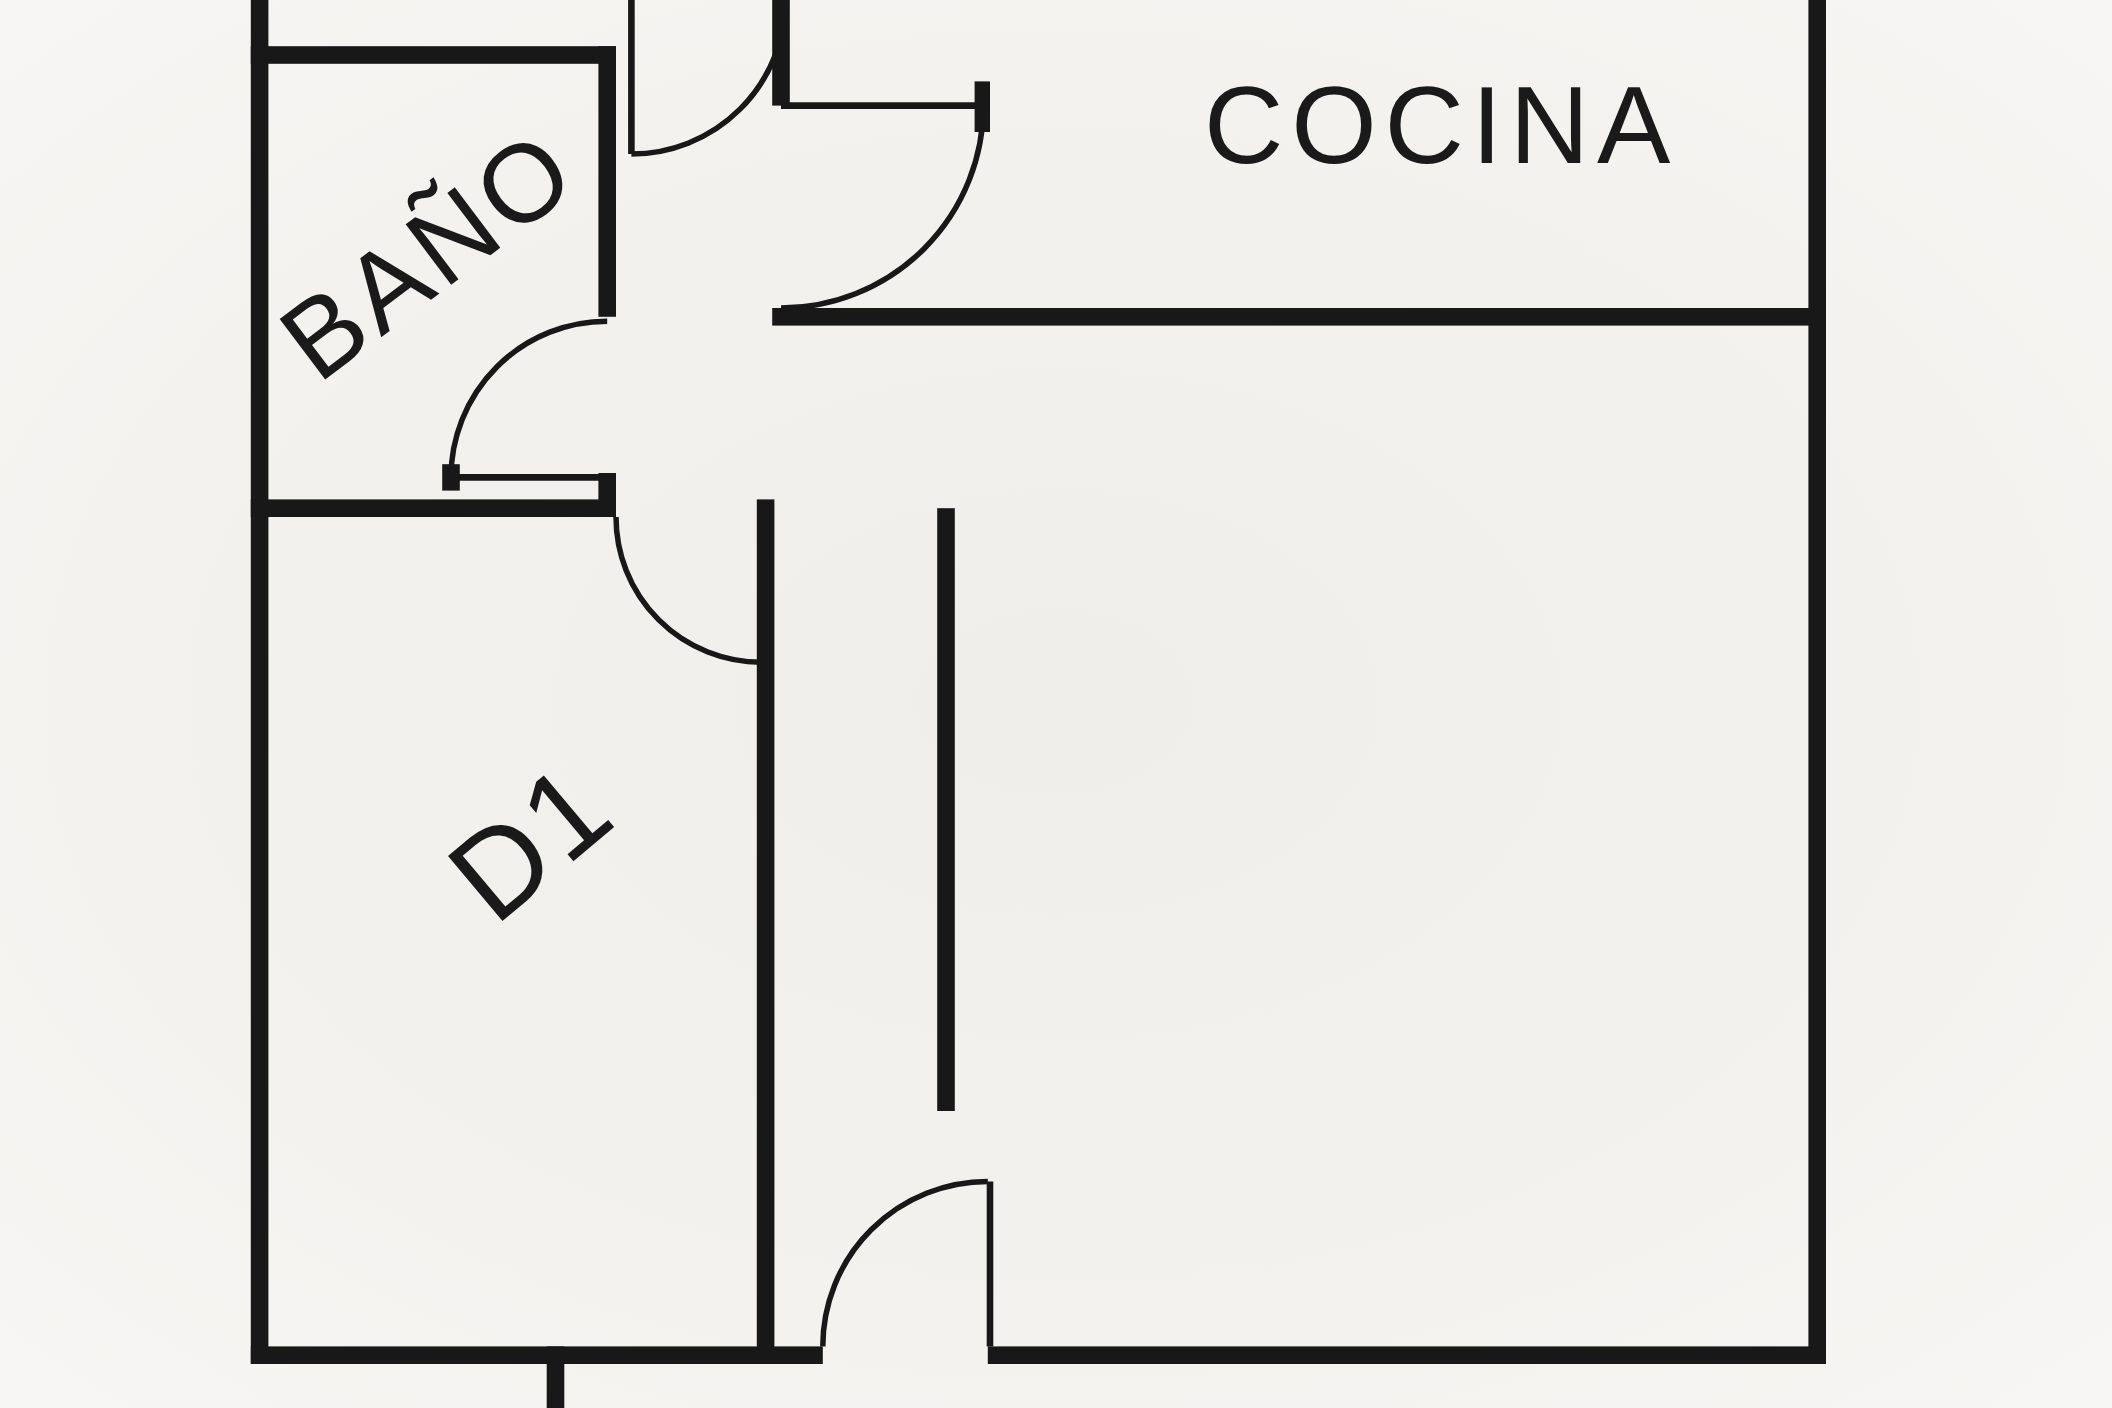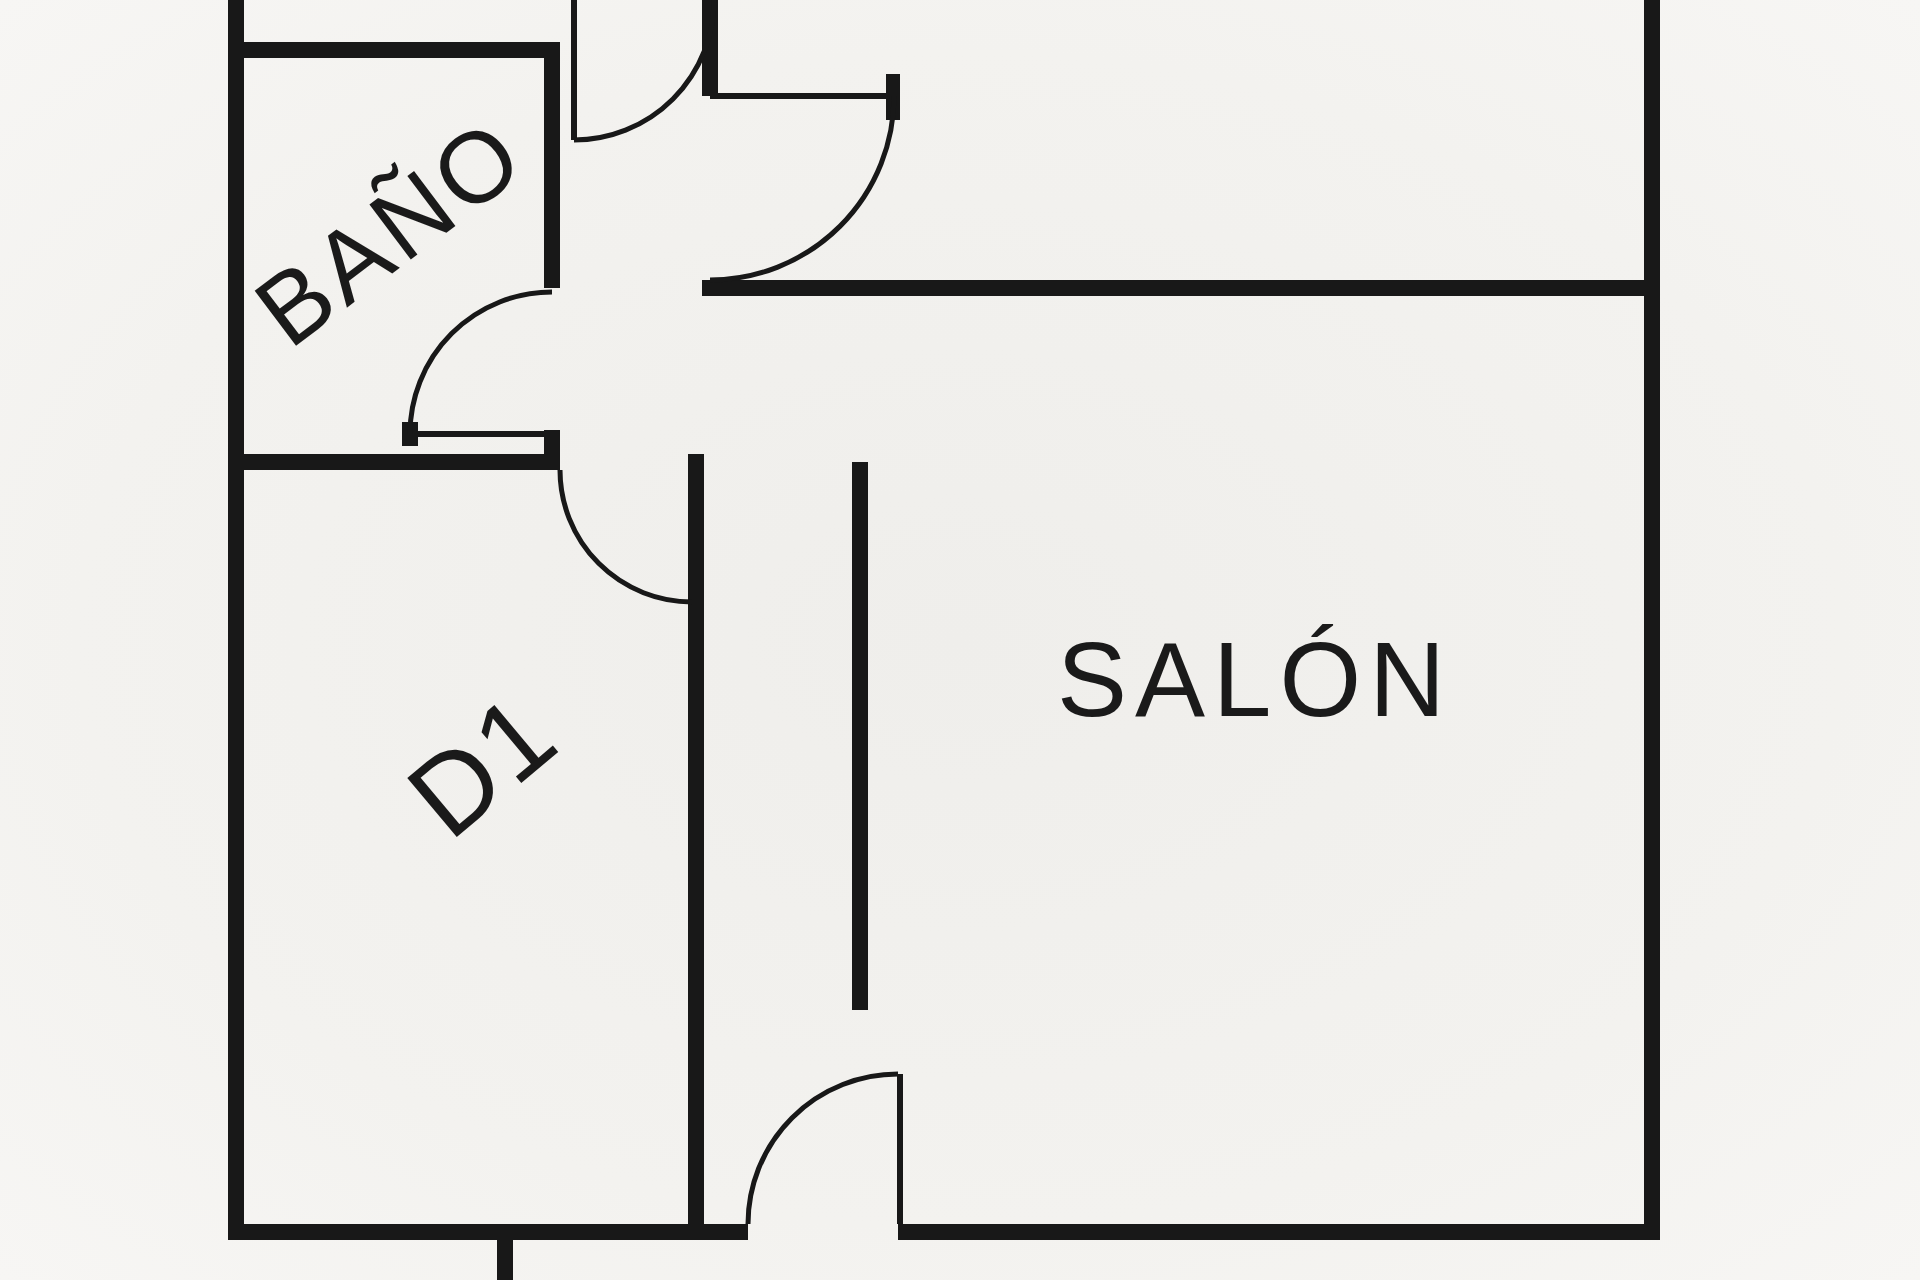--- a/index.html
+++ b/index.html
@@ -100,17 +100,17 @@
     <path class="door-line" d="M 552 434 L 410 434"></path>
     <rect class="wall" x="402" y="422" width="16" height="24"></rect>
     <path class="door-arc" d="M 410 434 A 142 142 0 0 1 552 292"></path>
 
     <path class="door-arc" d="M 560 470 A 132 132 0 0 0 692 602"></path>
 
     <path class="door-line" d="M 900 1074 L 900 1224"></path>
     <path class="door-arc" d="M 748 1224 A 150 150 0 0 1 898 1074"></path>
   </svg>
 
+  <div class="room-label label-cocina">COCINA</div>
   <div class="room-label label-bano">BAÑO</div>
   <div class="room-label label-d1">D1</div>
-  <div class="room-label label-salon">SALÓN</div>
 
 </div>
 
 </body></html>

